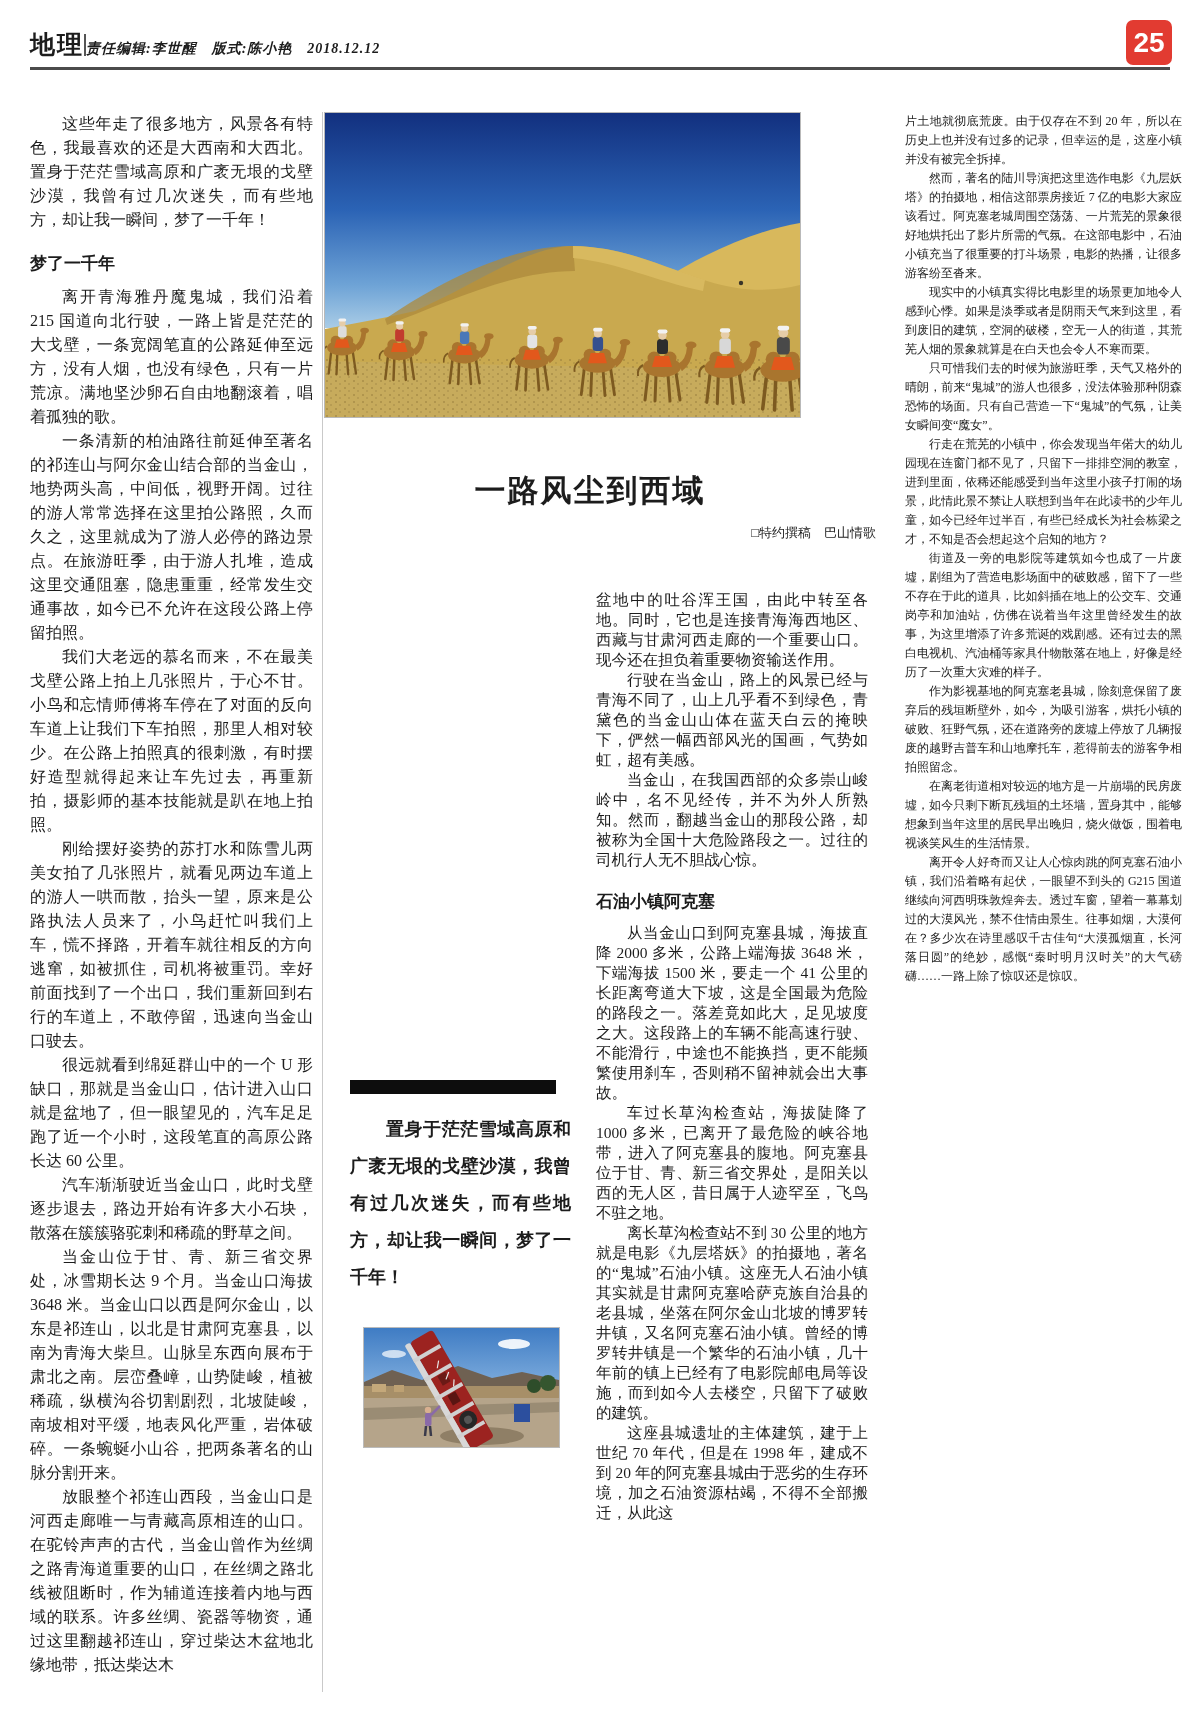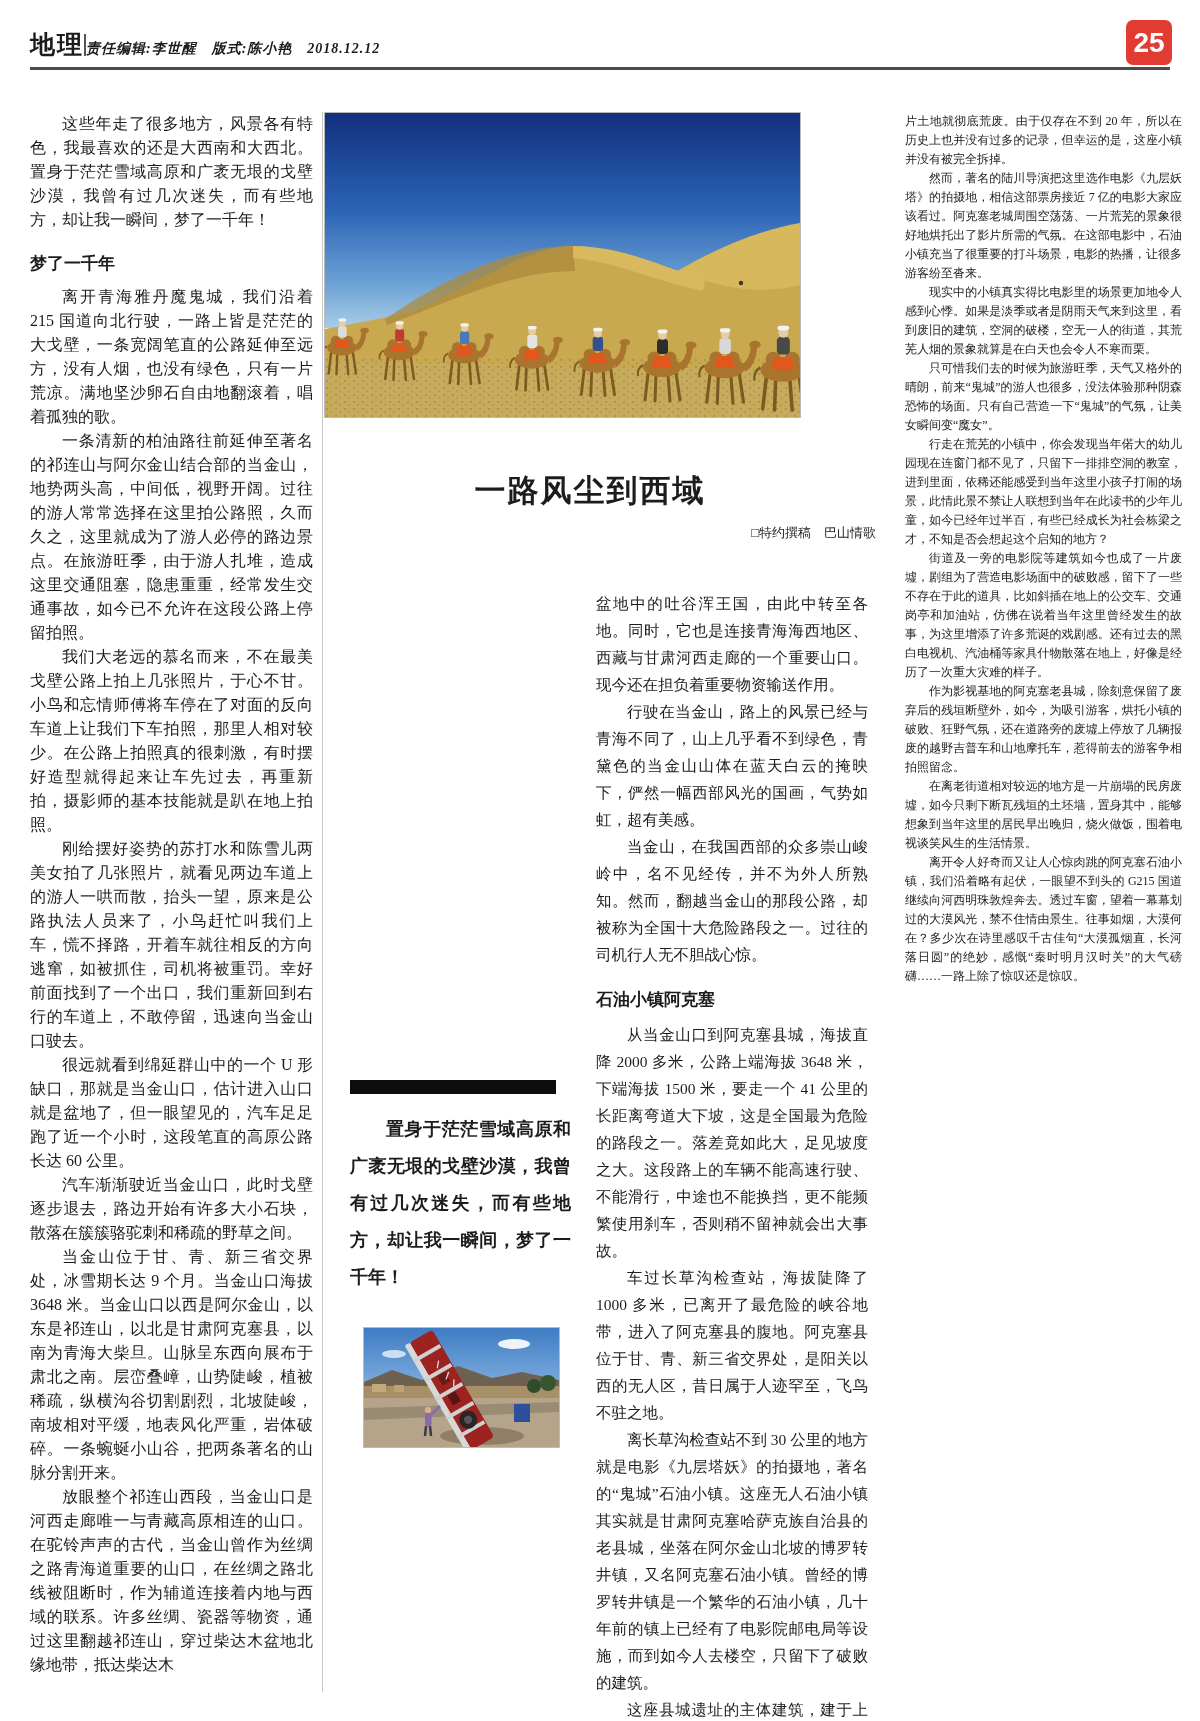--- a/index.html
+++ b/index.html
@@ -16,21 +16,21 @@
       font-family:"Liberation Sans",sans-serif;font-weight:bold;font-size:28px;color:#fff;}
   .header-rule{left:30px;right:30px;top:67px;height:3px;background:#4b4b4b;}
   .v-rule{left:322px;top:112px;width:1px;height:1580px;background:#c9c9c9;}
   
   .col p{margin:0;text-align:justify;}
   .col p.ind{text-indent:2em;}
   .col h3{font-family:"Liberation Sans",sans-serif;font-weight:bold;font-size:17px;margin:20px 0 10px 0;}
   .col-left{left:30px;top:112px;width:283px;}
   .col-left p{font-size:16px;line-height:24px;}
   .col-mid{left:596px;top:590px;width:272px;}
-  .col-mid p{font-size:15.5px;line-height:27px;}
+  .col-mid p{font-size:15.5px;line-height:20px;}
   .col-right{left:905px;top:112px;width:277px;}
   .col-right p{font-size:12px;line-height:19px;}
   
   .art-title{left:320px;top:470px;width:540px;text-align:center;font-weight:bold;
       font-size:31px;letter-spacing:2px;}
   .art-byline{left:336px;top:524px;width:540px;text-align:right;
       font-family:"Liberation Sans",sans-serif;font-weight:normal;font-size:13px;}
   
   .quote{left:350px;top:1080px;width:221px;}
   .quote-bar{width:206px;height:14px;background:#0d0d0d;margin-bottom:17px;}

